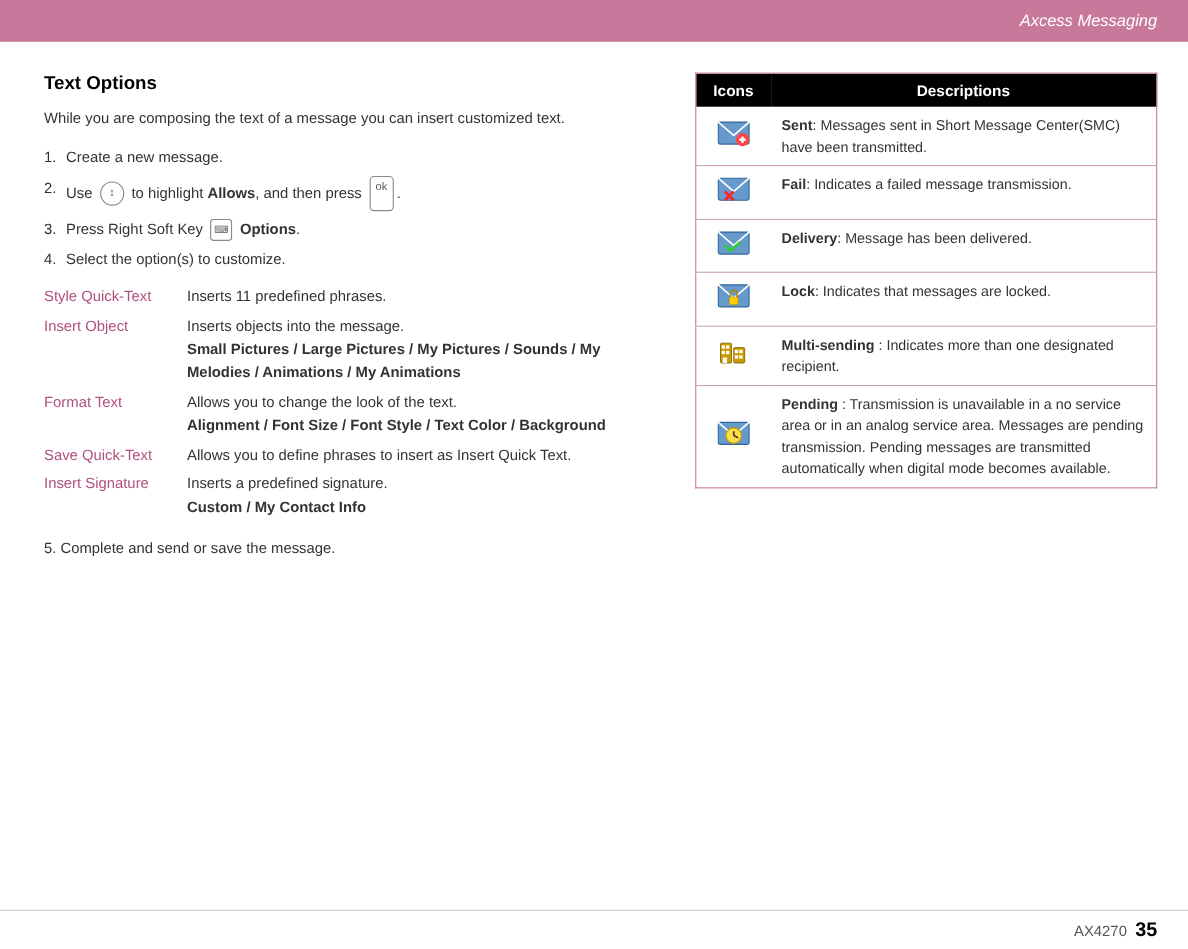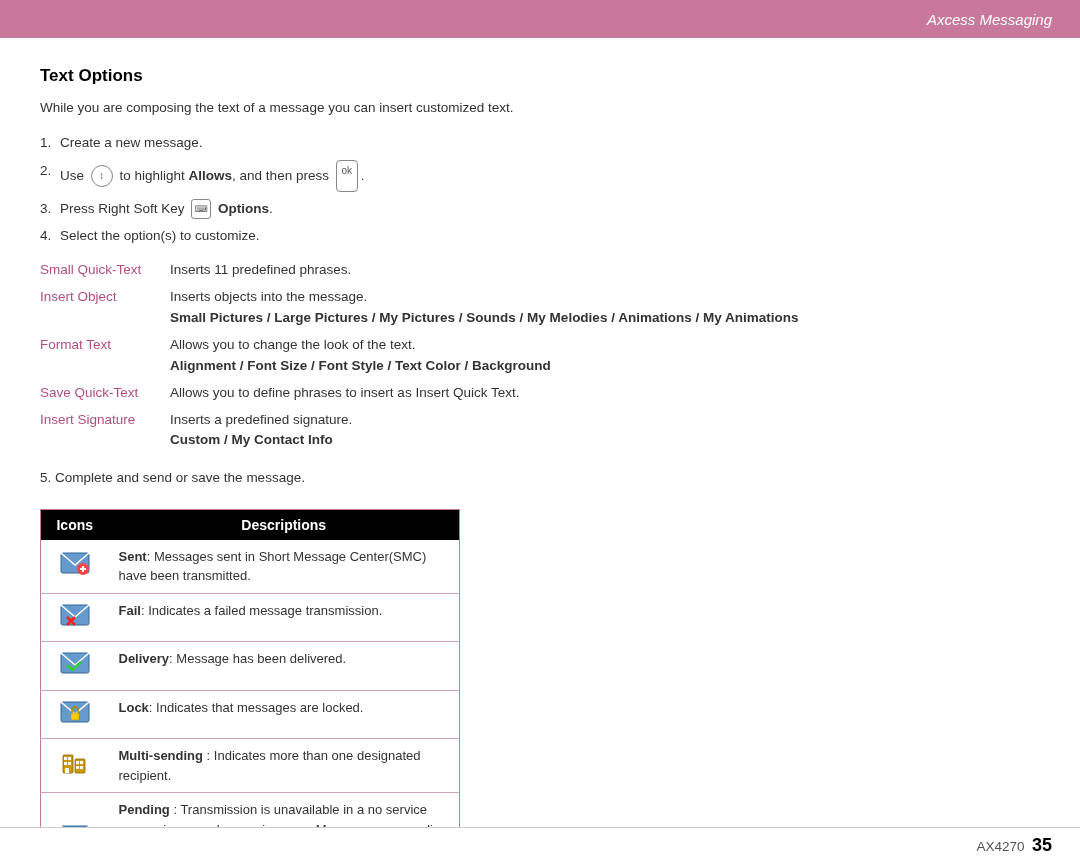--- a/index.html
+++ b/index.html
@@ -26,23 +26,23 @@
     }
     .header-title {
       color: #fff;
       font-size: 15px;
       font-style: italic;
     }
 
     
     .main-content {
       display: flex;
-      flex-direction: column;
+      flex-direction: row;
       padding: 28px 28px 20px 40px;
-      gap: 20px;
+      gap: 36px;
       height: calc(863px - 38px - 36px);
     }
 
     
     .left-column {
       flex: 1;
       min-width: 0;
     }
 
     .section-title {
@@ -253,21 +253,21 @@
       </li>
       <li>
         <span class="num">4.</span>
         <span>Select the option(s) to customize.</span>
       </li>
     </ol>
 
     <table class="options-table">
       <tbody>
         <tr>
-          <td class="option-name">Small Quick-Text</td>
+          <td class="option-name">Style Quick-Text</td>
           <td class="option-desc">Inserts 11 predefined phrases.</td>
         </tr>
         <tr>
           <td class="option-name">Insert Object</td>
           <td class="option-desc">
             <span>Inserts objects into the message.</span><br>
             <strong>Small Pictures / Large Pictures / My Pictures / Sounds / My Melodies / Animations / My Animations</strong>
           </td>
         </tr>
         <tr>

